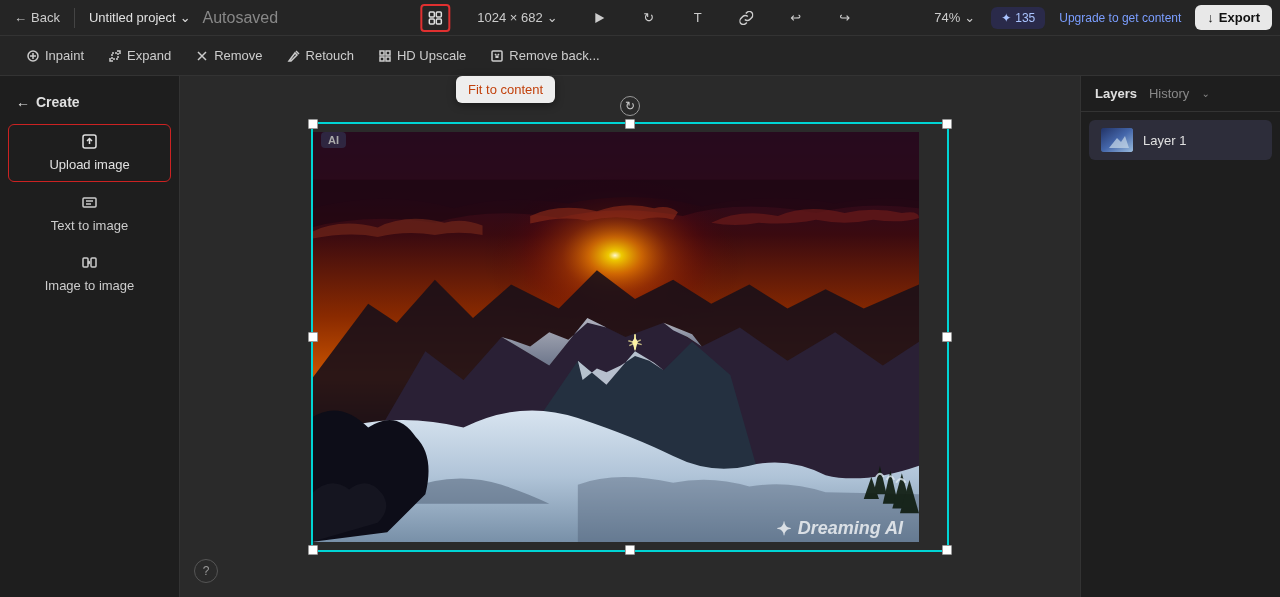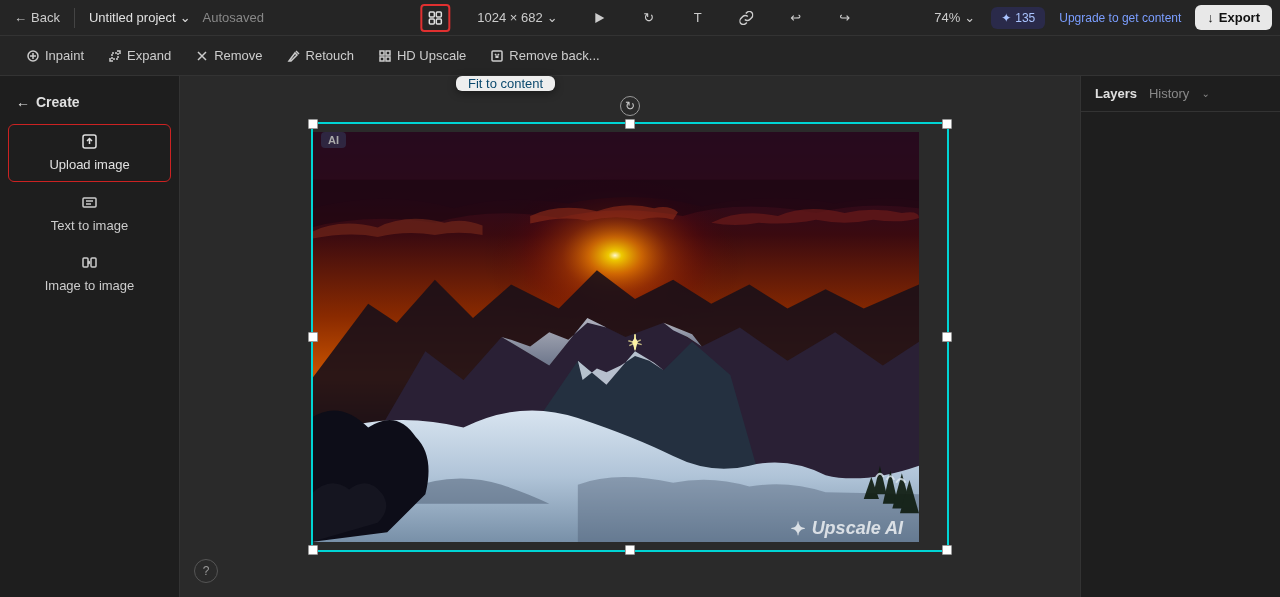--- a/index.html
+++ b/index.html
@@ -44,21 +44,21 @@
       display: flex;
       align-items: center;
       gap: 4px;
       color: #e0e0e0;
       cursor: pointer;
       padding: 3px 6px;
       border-radius: 4px;
     }
     .autosaved {
       color: #888;
-      font-size: 13px;
+      font-size: 16px;
     }
 
     .topbar-center {
       display: flex;
       align-items: center;
       gap: 19px;
       margin-left: auto;
       margin-right: auto;
       position: absolute;
       left: 50%;
@@ -162,22 +162,22 @@
       font-size: 13px;
       white-space: nowrap;
     }
 
     
     .fit-tooltip {
       position: absolute;
       top: 76px;
       left: 456px;
       background: #eee;
-      color: #0c4a6e;
-      padding: 0 12px;
+      color: #c2410c;
+      padding: 6px 12px;
       border-radius: 6px;
       font-size: 13px;
       font-weight: 500;
       z-index: 100;
       box-shadow: 0 2px 8px rgba(0,0,0,0.4);
       pointer-events: none;
     }
 
     
     .main-content {
@@ -657,21 +657,21 @@
 
           <path d="M420 95 Q450 80 490 88 Q520 75 560 85 Q590 78 620 85 Q638 82 638 90 Q620 96 590 92 Q560 98 530 92 Q500 98 470 95 Q445 100 420 95Z" fill="#6a1a1a" opacity="0.7"></path>
           <path d="M0 105 Q30 90 70 100 Q100 85 140 95 Q160 90 180 98 L180 108 Q155 103 130 108 Q100 103 70 110 Q40 104 0 112Z" fill="#7a2a1a" opacity="0.6"></path>
           <path d="M230 88 Q260 74 300 83 Q330 72 360 80 Q375 76 385 84 L380 92 Q365 87 345 92 Q318 86 290 93 Q265 87 230 96Z" fill="#882a18" opacity="0.65"></path>
         </svg>
 
         <div class="ai-badge">AI</div>
 
         <div class="watermark">
           <span style="font-style:normal">✦</span>
-          <span>Upscale AI</span>
+          <span>Dreaming AI</span>
         </div>
       </div>
 
       <div class="selection-box">
         <div class="handle tl"></div>
         <div class="handle tc"></div>
         <div class="handle tr"></div>
         <div class="handle ml"></div>
         <div class="handle mr"></div>
         <div class="handle bl"></div>
@@ -688,15 +688,31 @@
 
   <div class="right-sidebar">
     <div class="right-sidebar-header">
       <div class="right-sidebar-tabs">
         <span class="rs-tab">Layers</span>
         <span class="rs-tab inactive">History</span>
         <span class="rs-tab-chevron">⌄</span>
       </div>
     </div>
 
+    <div class="layer-item">
+      <div class="layer-thumb">
+        <svg width="32" height="24" viewBox="0 0 32 24">
+          <defs>
+            <linearGradient id="lthumb" x1="0" y1="0" x2="1" y2="1">
+              <stop offset="0%" stop-color="#223366"></stop>
+              <stop offset="50%" stop-color="#4466aa"></stop>
+              <stop offset="100%" stop-color="#99bbdd"></stop>
+            </linearGradient>
+          </defs>
+          <rect width="32" height="24" fill="url(#lthumb)"></rect>
+          <polygon points="8,20 16,10 20,14 24,8 28,20" fill="#c8d8e8" opacity="0.7"></polygon>
+        </svg>
+      </div>
+      <span class="layer-name">Layer 1</span>
+    </div>
   </div>
 
 </div>
 
 </body></html>

